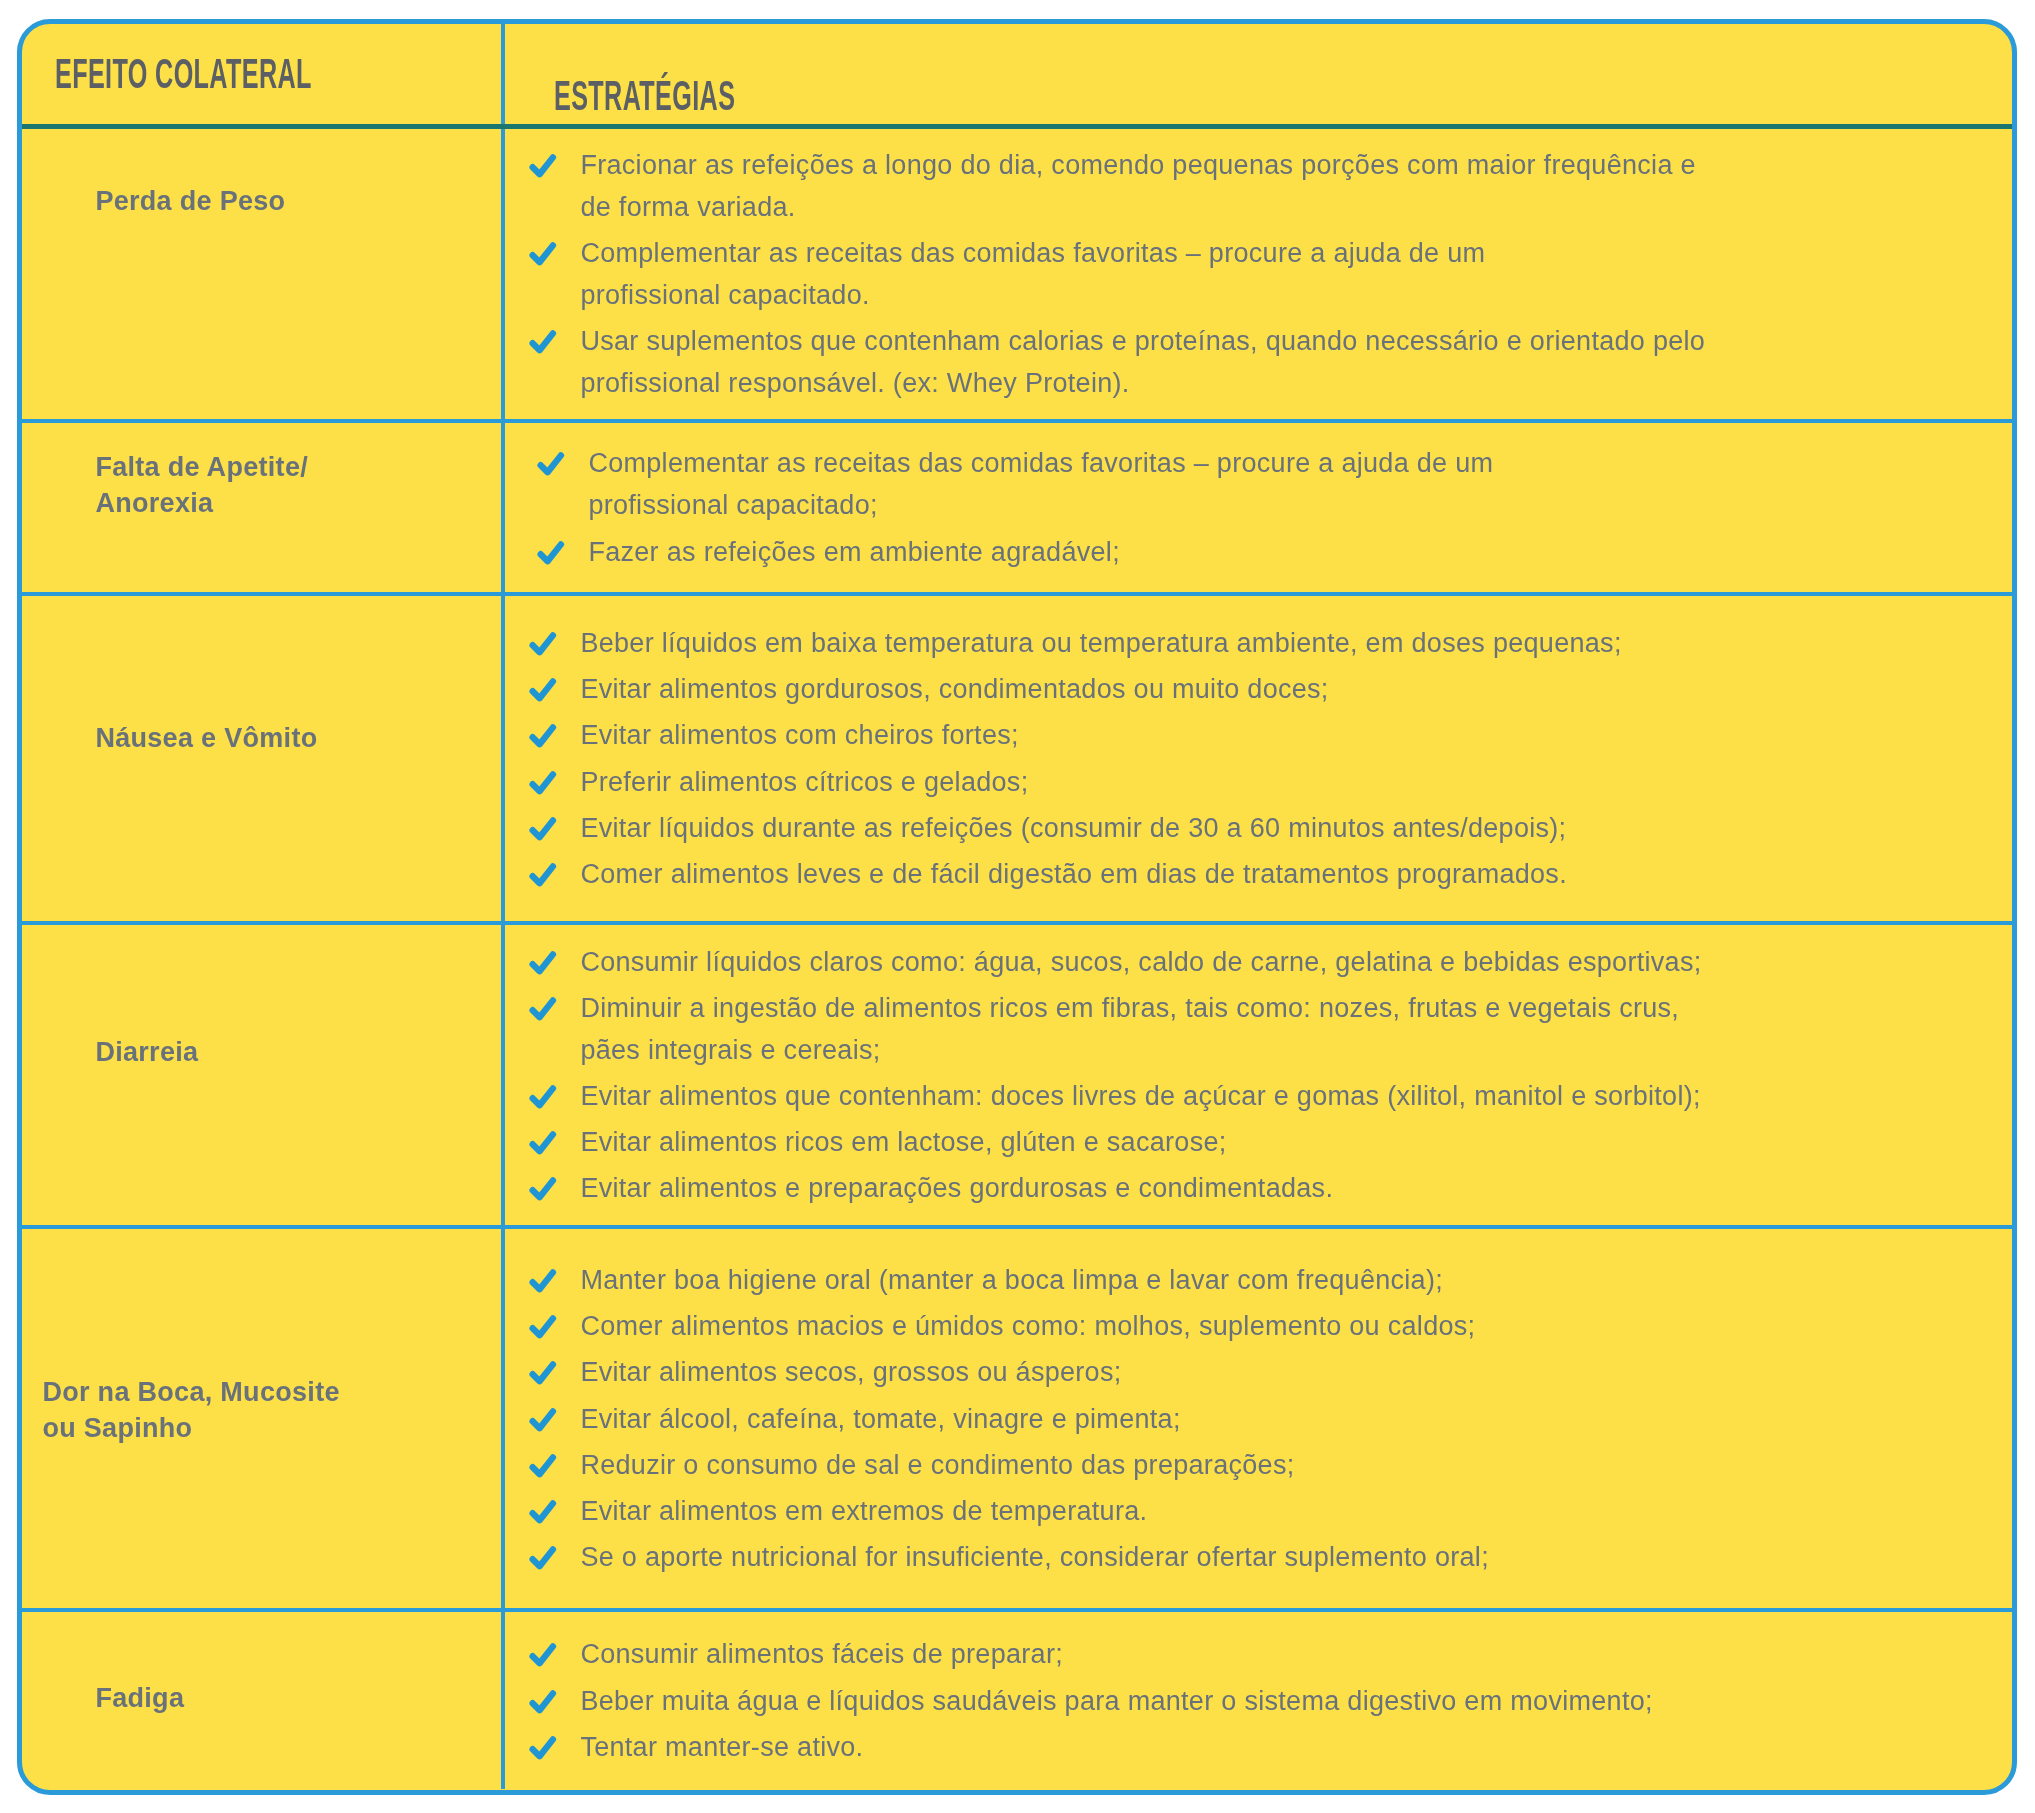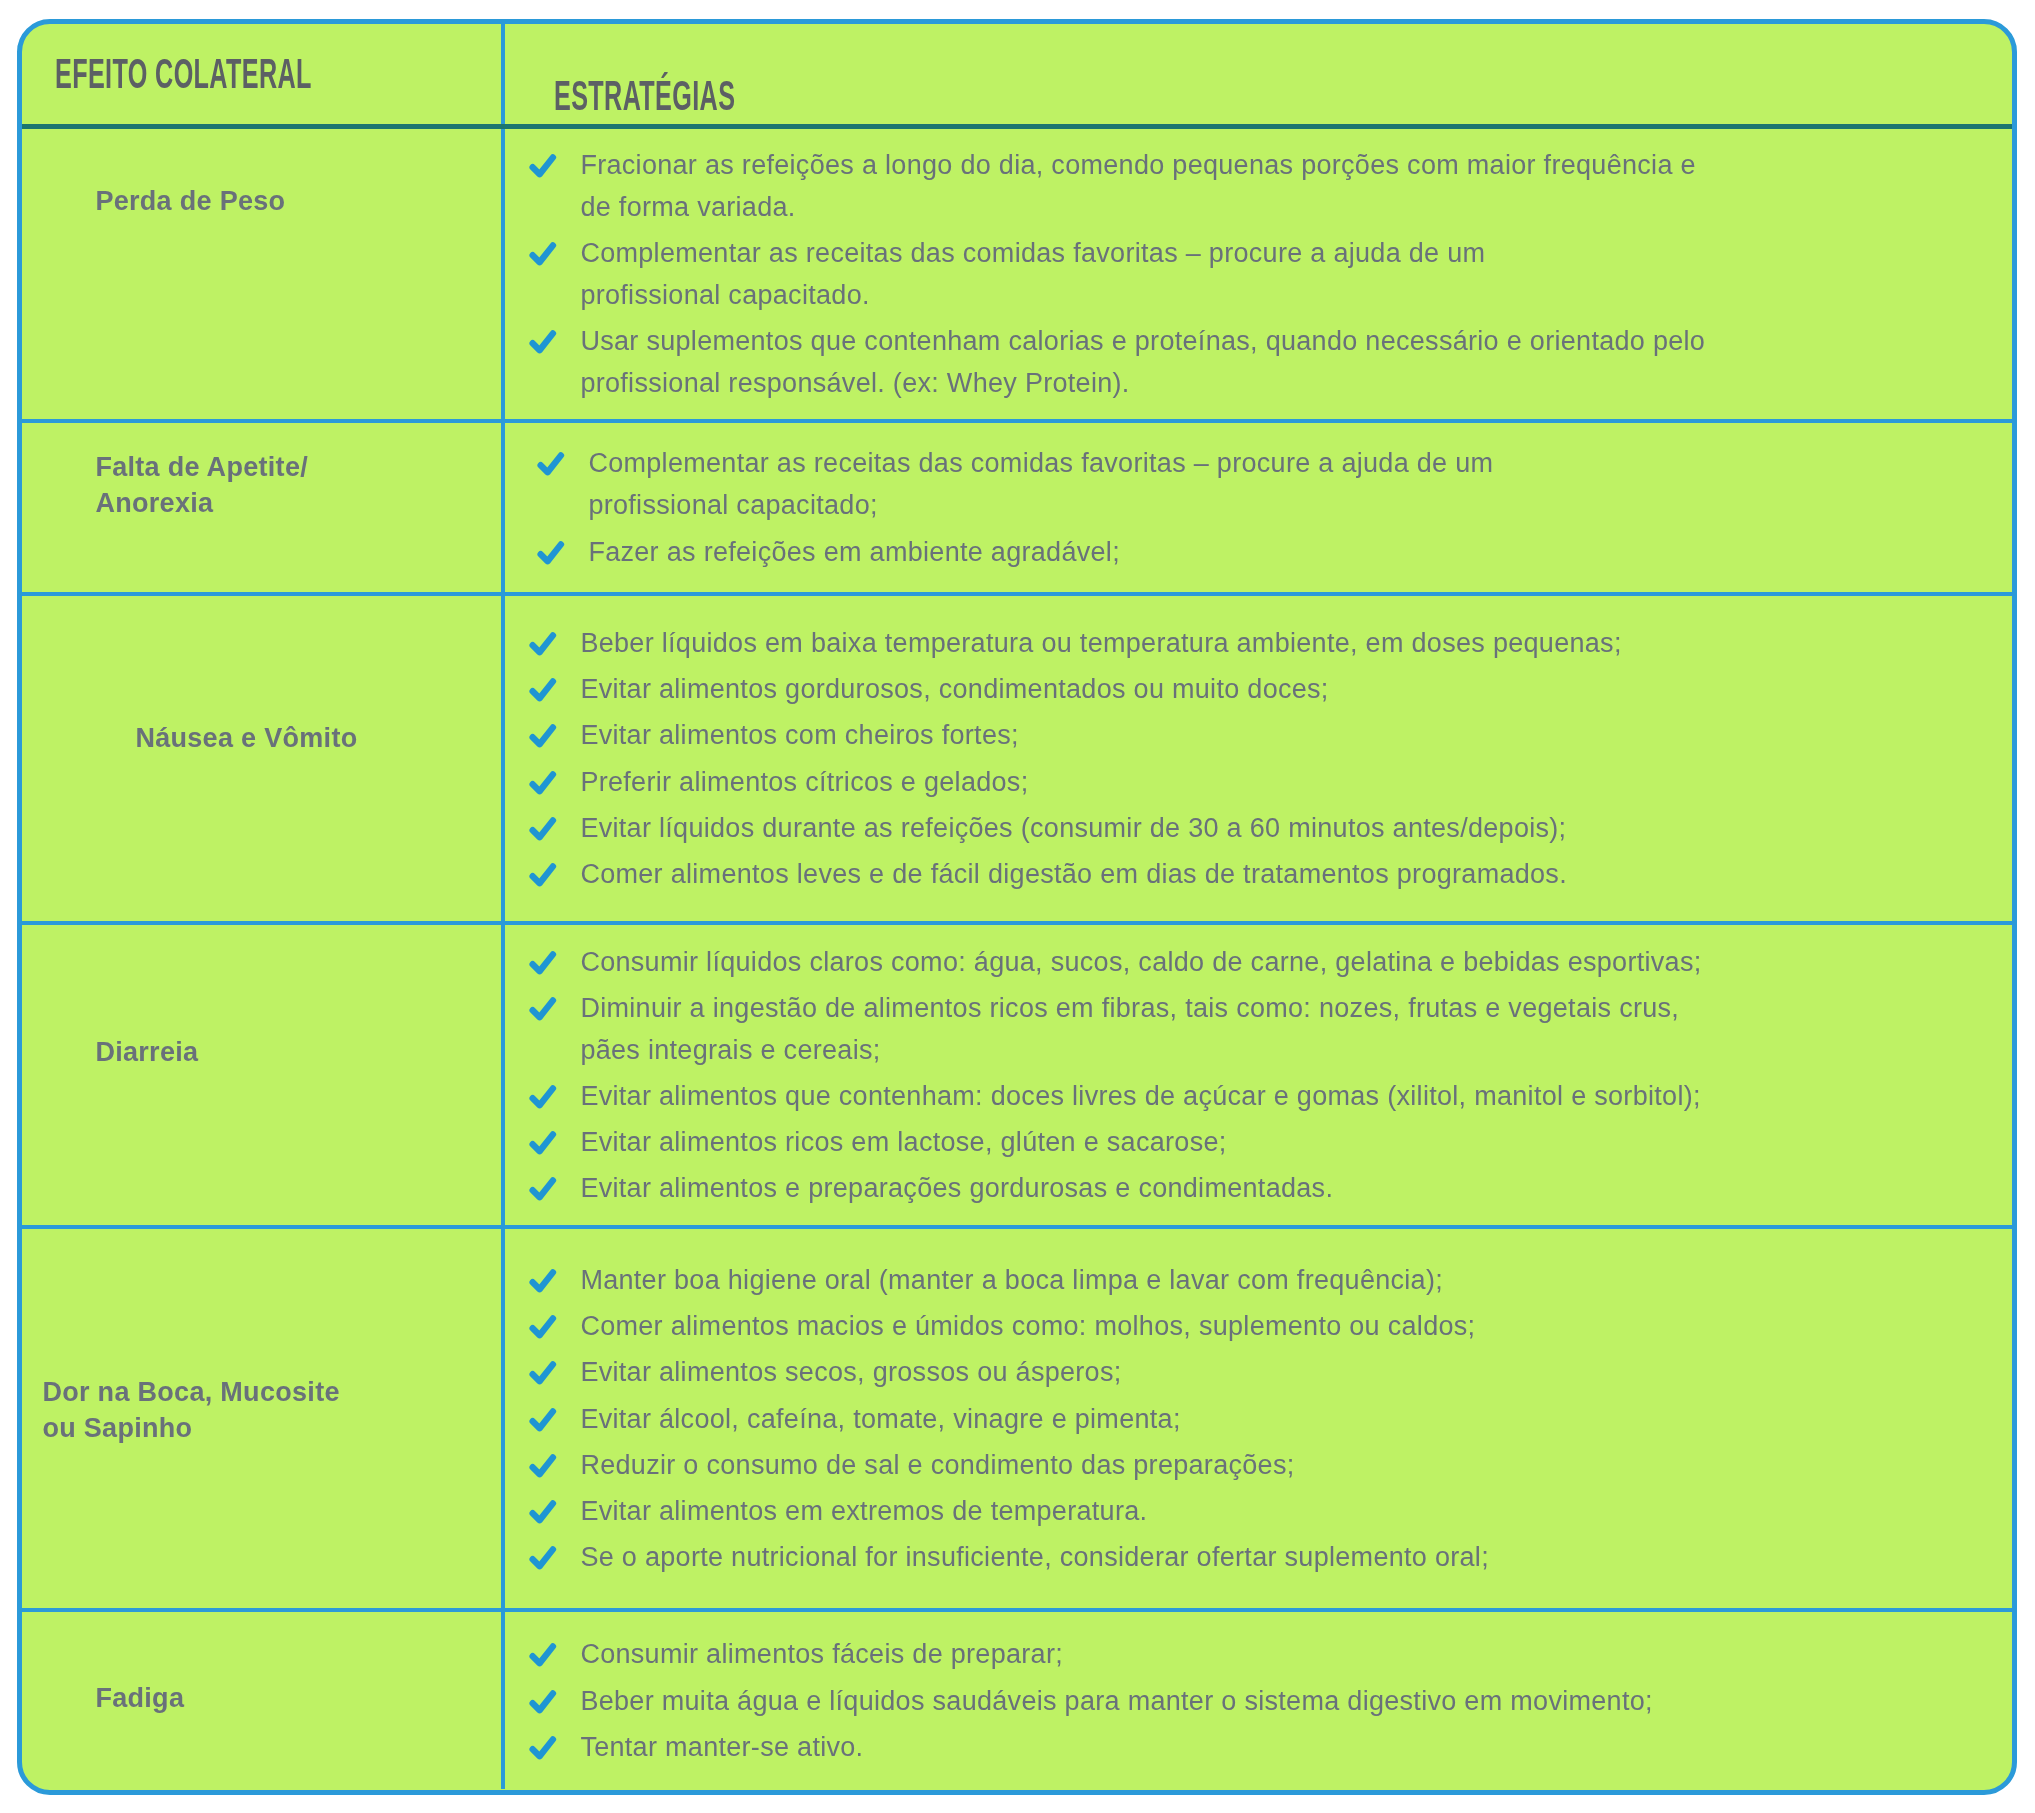--- a/index.html
+++ b/index.html
@@ -17,21 +17,21 @@
     color: var(--text-gray);
     overflow: hidden;
     position: relative;
   }
   .card {
     position: absolute;
     left: 17.4px; top: 19px;
     width: 2000px; height: 1776px;
     border: 5.2px solid var(--border-blue);
     border-radius: 33px;
-    background: #bef264;
+    background: #fde047;
     overflow: hidden;
     display: flex;
     flex-direction: column;
   }
   .row { display: flex; width: 100%; flex: none; }
   .cell { display: flex; }
   .left-cell {
     width: 483px; flex: none;
     border-right: 4.7px solid var(--border-blue);
     align-items: center;
@@ -70,21 +70,21 @@
     padding-left: 73px;
     font-size: 27px;
     font-weight: 700;
     line-height: 36px;
     color: var(--text-gray);
     white-space: pre;
     letter-spacing: 0.3px;
   }
   .t-body .body-row:nth-child(1) .effect-label { transform: translateY(-73px); }
   .t-body .body-row:nth-child(2) .effect-label { transform: translateY(-23px); }
-  .t-body .body-row:nth-child(3) .effect-label { transform: translateY(-21px); margin-left: 40px; }
+  .t-body .body-row:nth-child(3) .effect-label { transform: translateY(-21px); }
   .t-body .body-row:nth-child(4) .effect-label { transform: translateY(-23px); }
   .t-body .body-row:nth-child(5) .effect-label { transform: translateY(-8.7px); padding-left: 20px; }
   .t-body .body-row:nth-child(6) .effect-label { transform: translateY(-2.9px); }
 
   .right-cell.strategies {
     padding: 11.6px 21px 11.6px 23px;
   }
   .strategy-list {
     display: flex;
     flex-direction: column;

